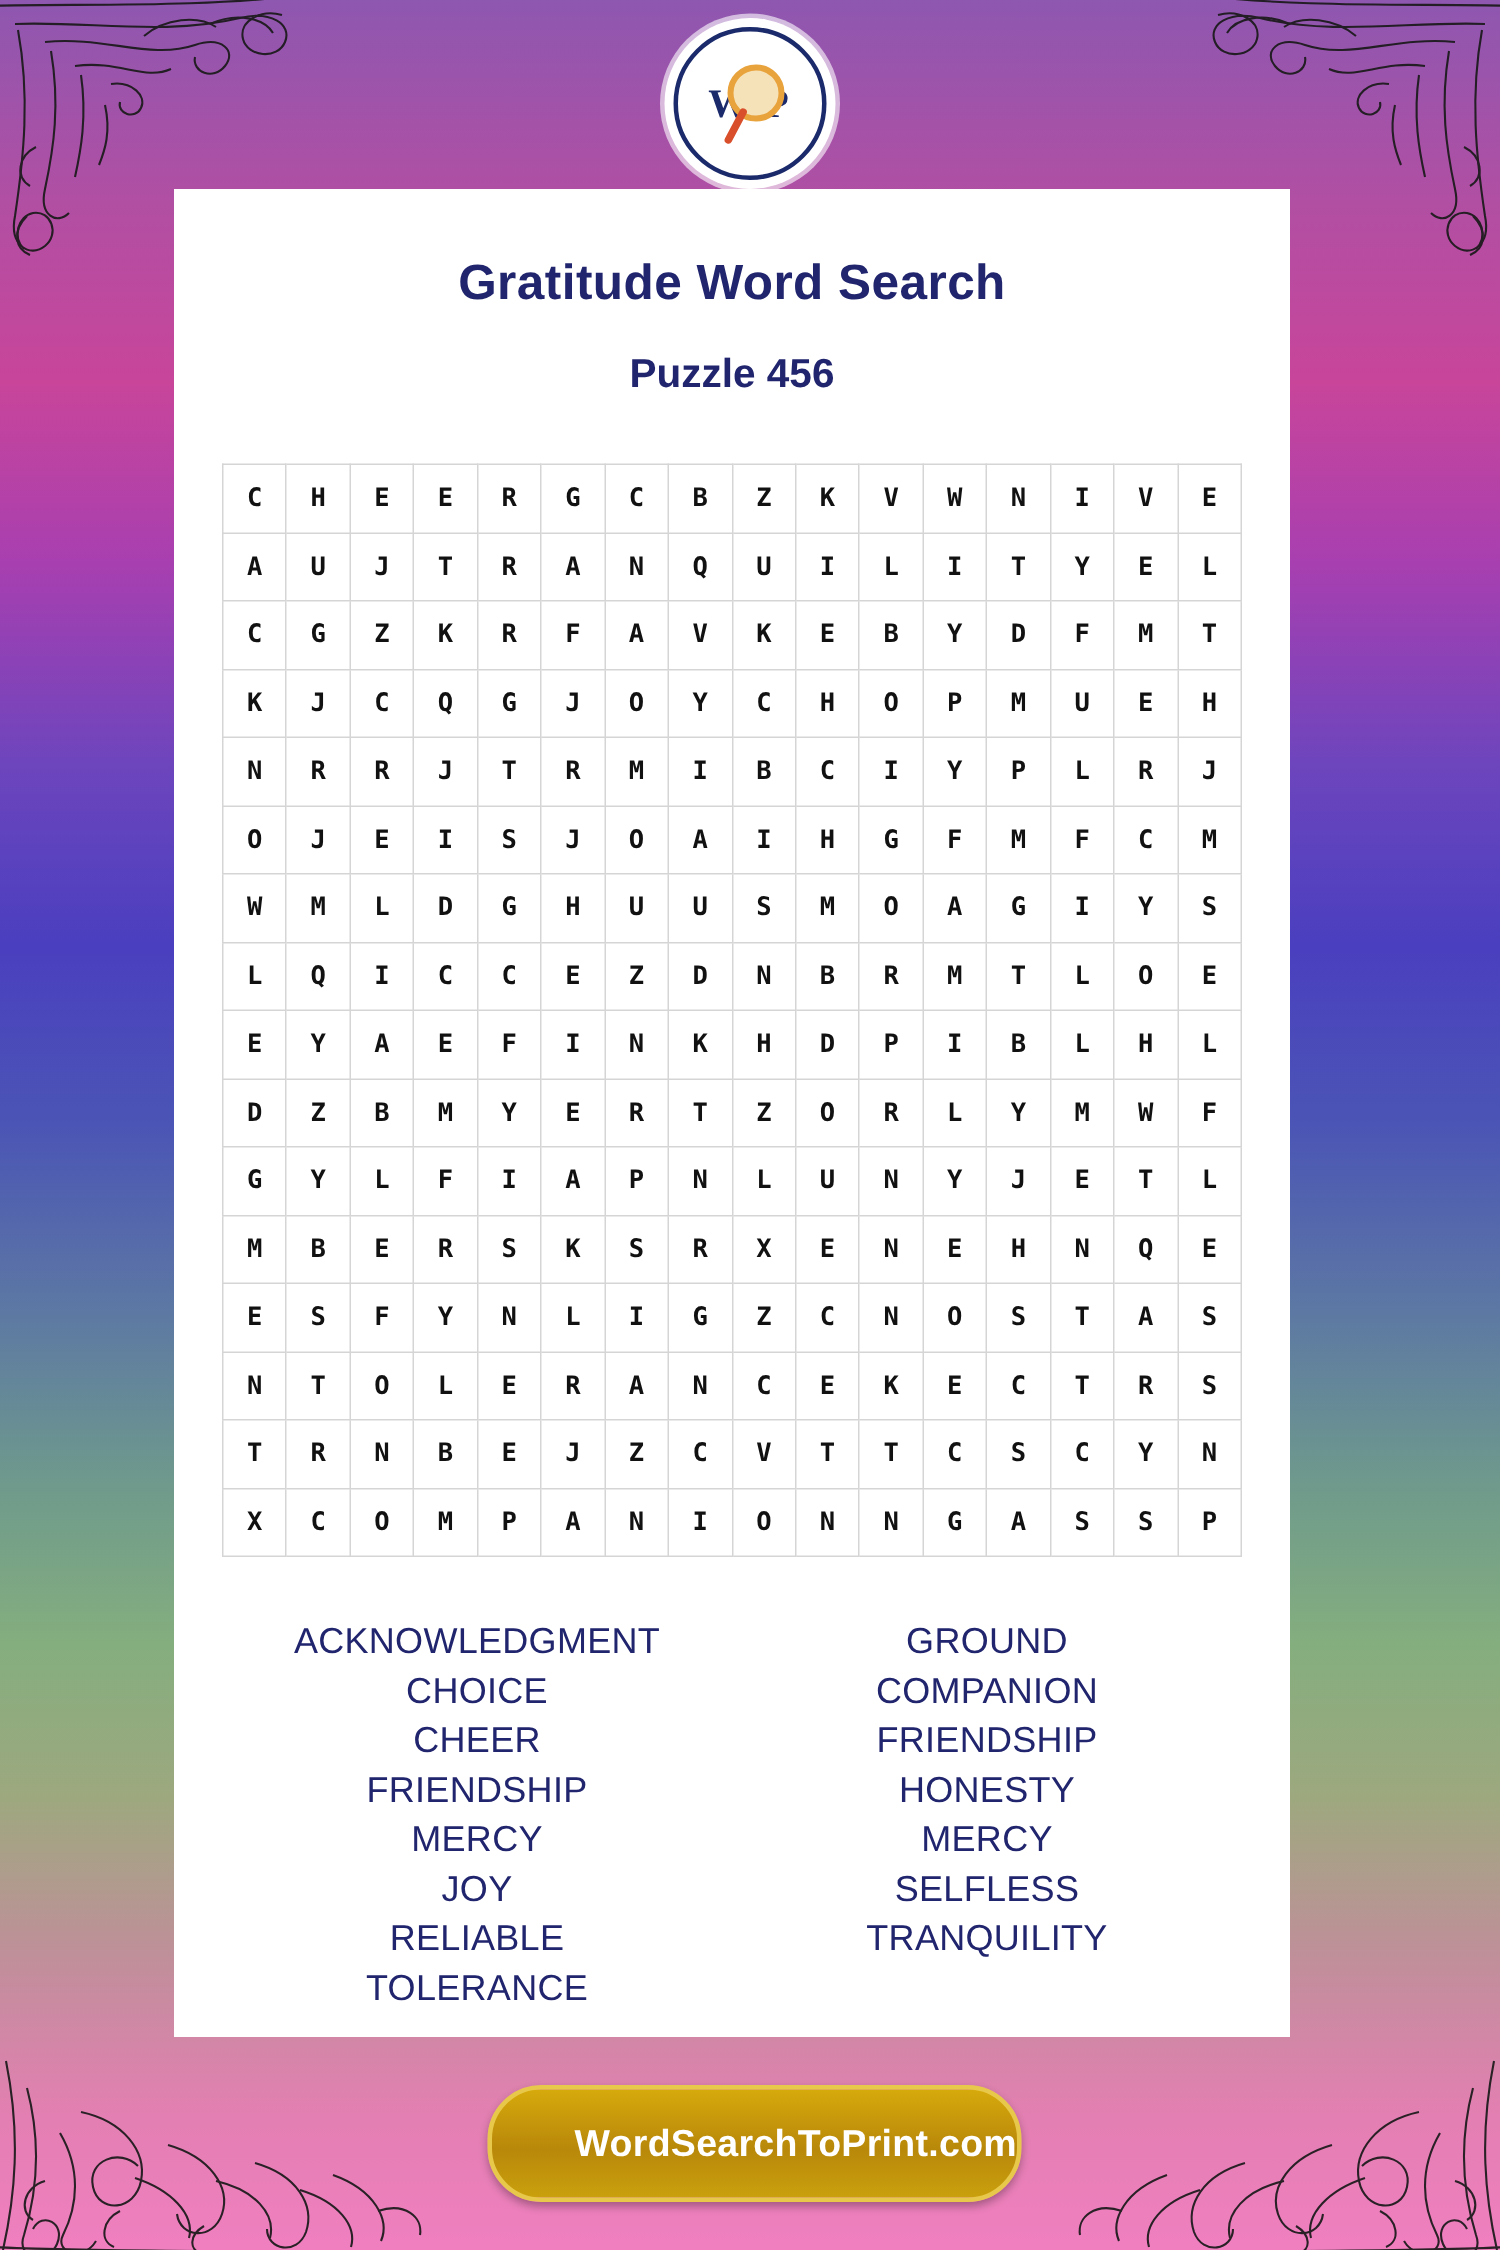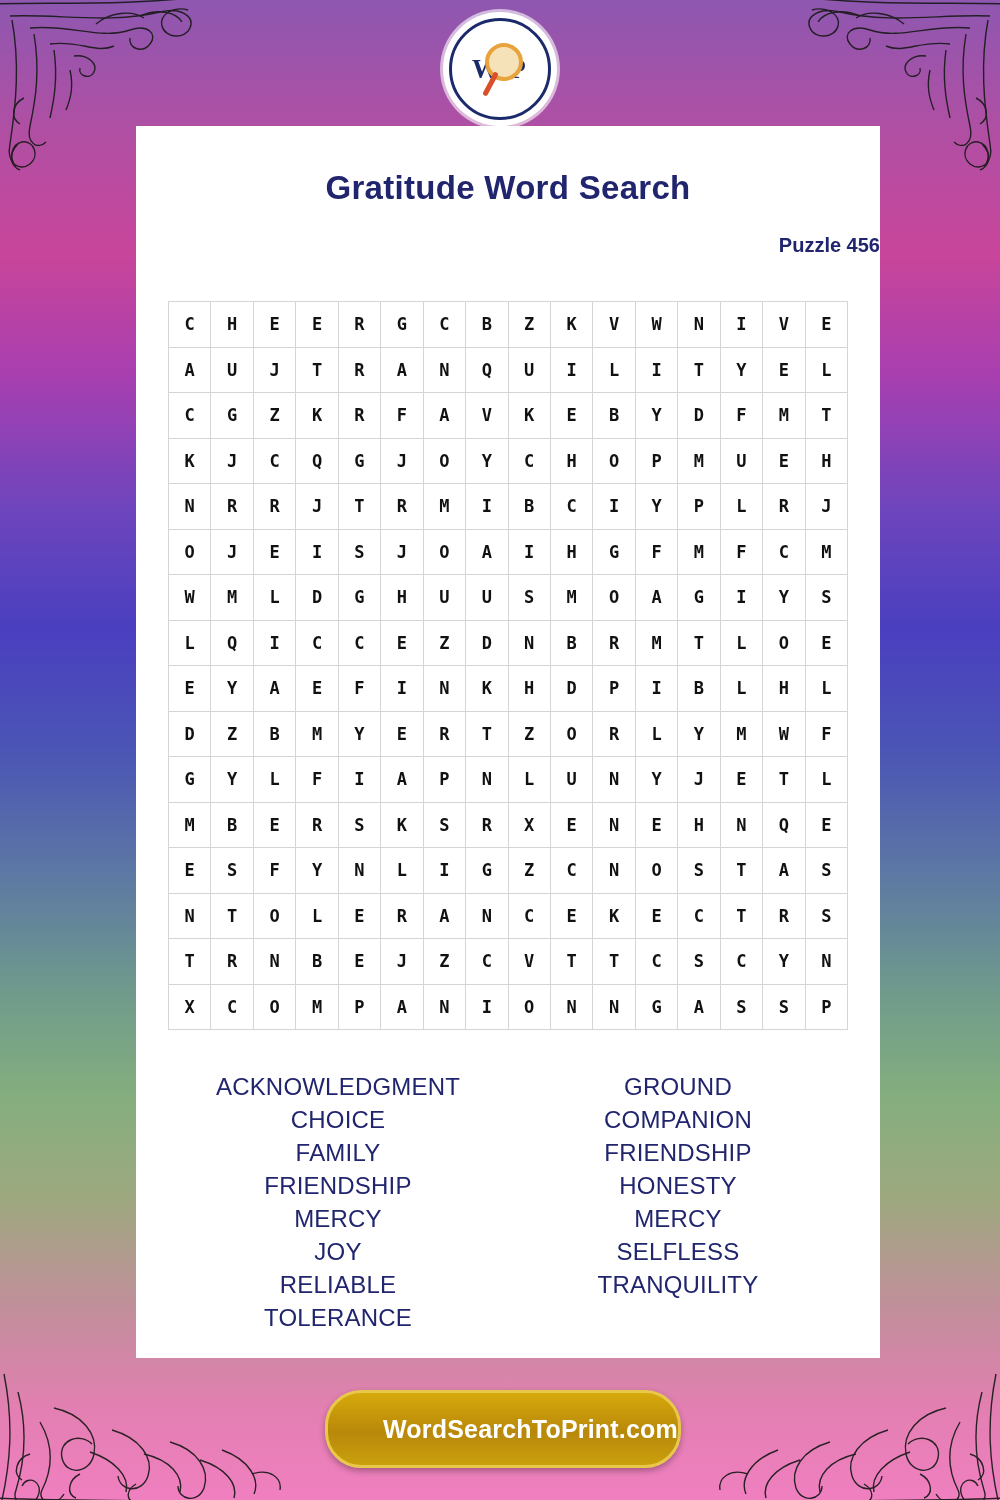--- a/index.html
+++ b/index.html
@@ -96,39 +96,39 @@
     width: 5px;
     height: 26px;
     background: #d94f2b;
     border-radius: 3px;
     transform: rotate(28deg);
   }
 
   
   #sheet {
     position: absolute;
-    left: 136px;
+    left: 116px;
     top: 126px;
     width: 744px;
     height: 1232px;
     background: #ffffff;
   }
 
   .title {
     text-align: center;
     color: #21256e;
     font-size: 33px;
     font-weight: bold;
     margin-top: 43px;
     letter-spacing: 0.3px;
   }
   .subtitle {
-    text-align: right;
+    text-align: center;
     color: #21256e;
-    font-size: 20px;
+    font-size: 27px;
     font-weight: bold;
     margin-top: 27px;
   }
 
   
   #grid-wrap {
     margin: 44px auto 0 auto;
     width: 680px;
   }
   table.grid {
@@ -574,21 +574,21 @@
               <td>P</td>
             </tr>
           </tbody>
       </table>
     </div>
 
     <div id="words">
       <div class="col" id="words-left">
           <div class="word">ACKNOWLEDGMENT</div>
           <div class="word">CHOICE</div>
-          <div class="word">FAMILY</div>
+          <div class="word">CHEER</div>
           <div class="word">FRIENDSHIP</div>
           <div class="word">MERCY</div>
           <div class="word">JOY</div>
           <div class="word">RELIABLE</div>
           <div class="word">TOLERANCE</div>
         </div>
       <div class="col" id="words-right">
           <div class="word">GROUND</div>
           <div class="word">COMPANION</div>
           <div class="word">FRIENDSHIP</div>

